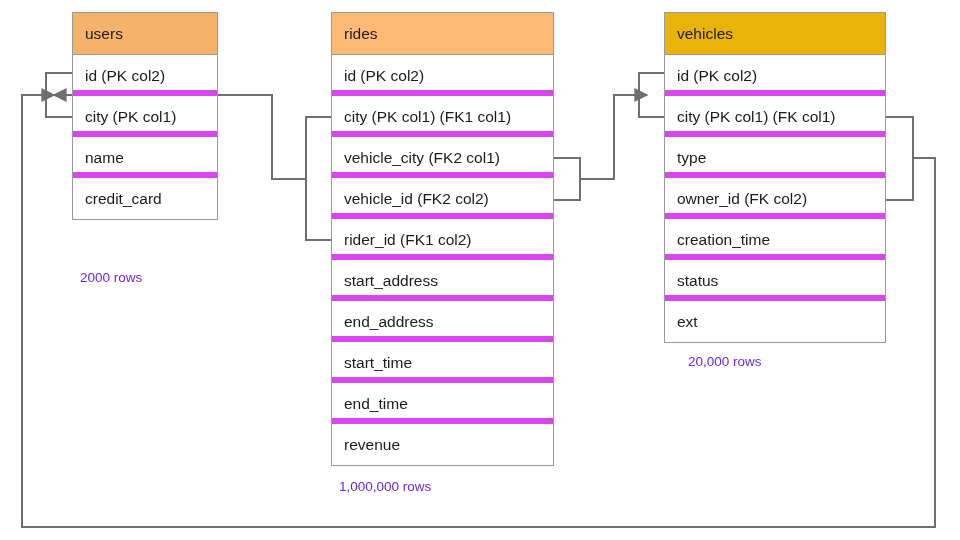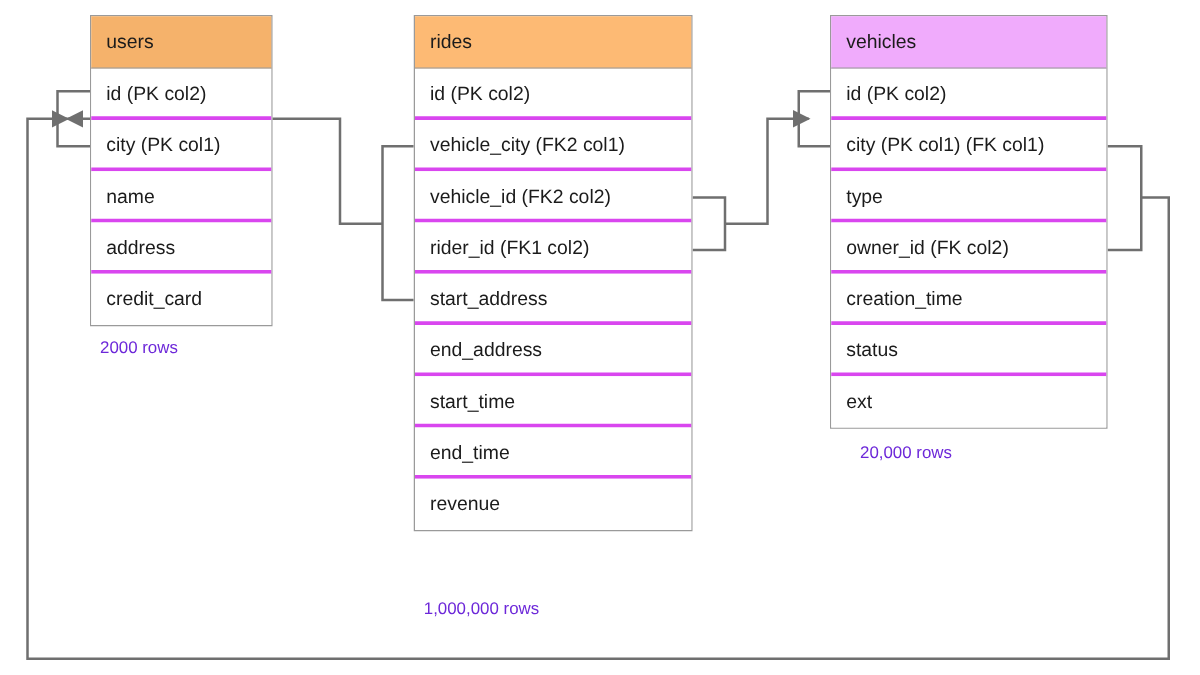--- a/index.html
+++ b/index.html
@@ -30,21 +30,21 @@
     white-space:nowrap;
     overflow:hidden;
   }
   .trow{
     height:41px;
     line-height:41px;
     padding:0 12px;
     font-size:15.5px;
     color:#1b1b1b;
     box-sizing:border-box;
-    border-bottom:3px solid #d946ef;
+    border-bottom:6px solid #d946ef;
     white-space:nowrap;
     overflow:hidden;
     background:#ffffff;
   }
   .trow:last-child{border-bottom:none;}
   .rowcount{
     position:absolute;
     font-size:13.5px;
     color:#6d28d9;
     white-space:nowrap;
@@ -88,41 +88,41 @@
 
       <path d="M 913 158 L 935 158 L 935 527 L 22 527 L 22 95 L 54 95" marker-end="url(#arrow)"></path>
     </g>
   </svg>
 
   <div class="table" id="tbl-users">
     <div class="thead" style="background:#f5b26b">users</div>
     <div class="trow">id (PK col2)</div>
     <div class="trow">city (PK col1)</div>
     <div class="trow">name</div>
-    <div class="trow">address</div>
     <div class="trow">credit_card</div>
   </div>
   <div class="rowcount" id="rc-users">2000 rows</div>
 
   <div class="table" id="tbl-rides">
     <div class="thead" style="background:#fdba74">rides</div>
     <div class="trow">id (PK col2)</div>
+    <div class="trow">city (PK col1) (FK1 col1)</div>
     <div class="trow">vehicle_city (FK2 col1)</div>
     <div class="trow">vehicle_id (FK2 col2)</div>
     <div class="trow">rider_id (FK1 col2)</div>
     <div class="trow">start_address</div>
     <div class="trow">end_address</div>
     <div class="trow">start_time</div>
     <div class="trow">end_time</div>
     <div class="trow">revenue</div>
   </div>
   <div class="rowcount" id="rc-rides">1,000,000 rows</div>
 
   <div class="table" id="tbl-vehicles">
-    <div class="thead" style="background:#f0abfc">vehicles</div>
+    <div class="thead" style="background:#eab308">vehicles</div>
     <div class="trow">id (PK col2)</div>
     <div class="trow">city (PK col1) (FK col1)</div>
     <div class="trow">type</div>
     <div class="trow">owner_id (FK col2)</div>
     <div class="trow">creation_time</div>
     <div class="trow">status</div>
     <div class="trow">ext</div>
   </div>
   <div class="rowcount" id="rc-vehicles">20,000 rows</div>
 

